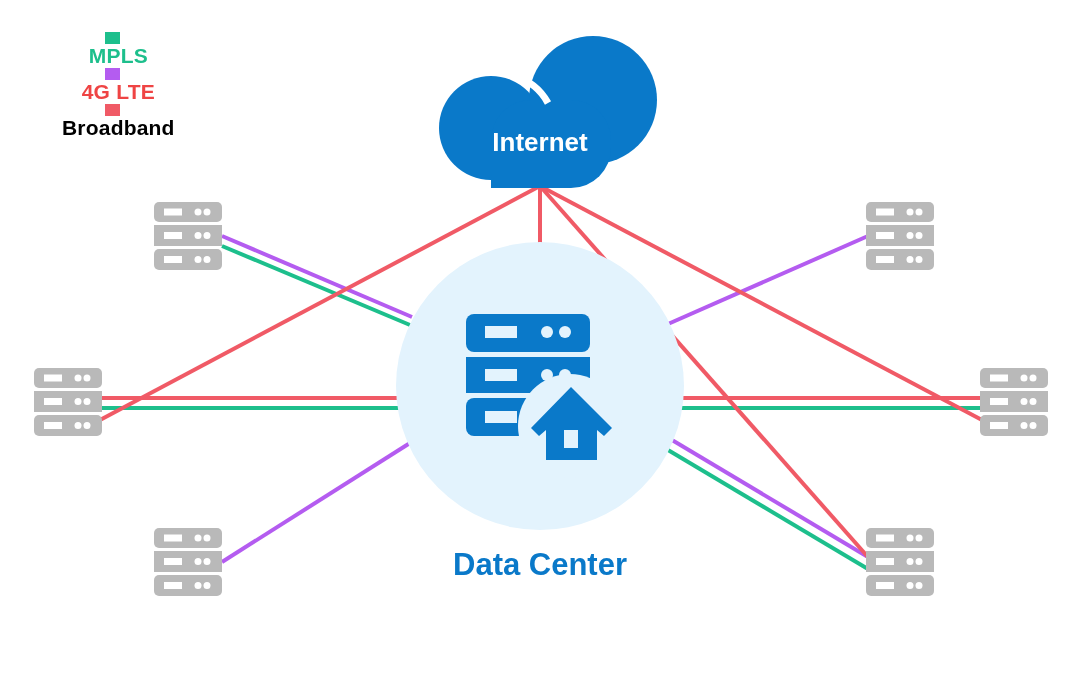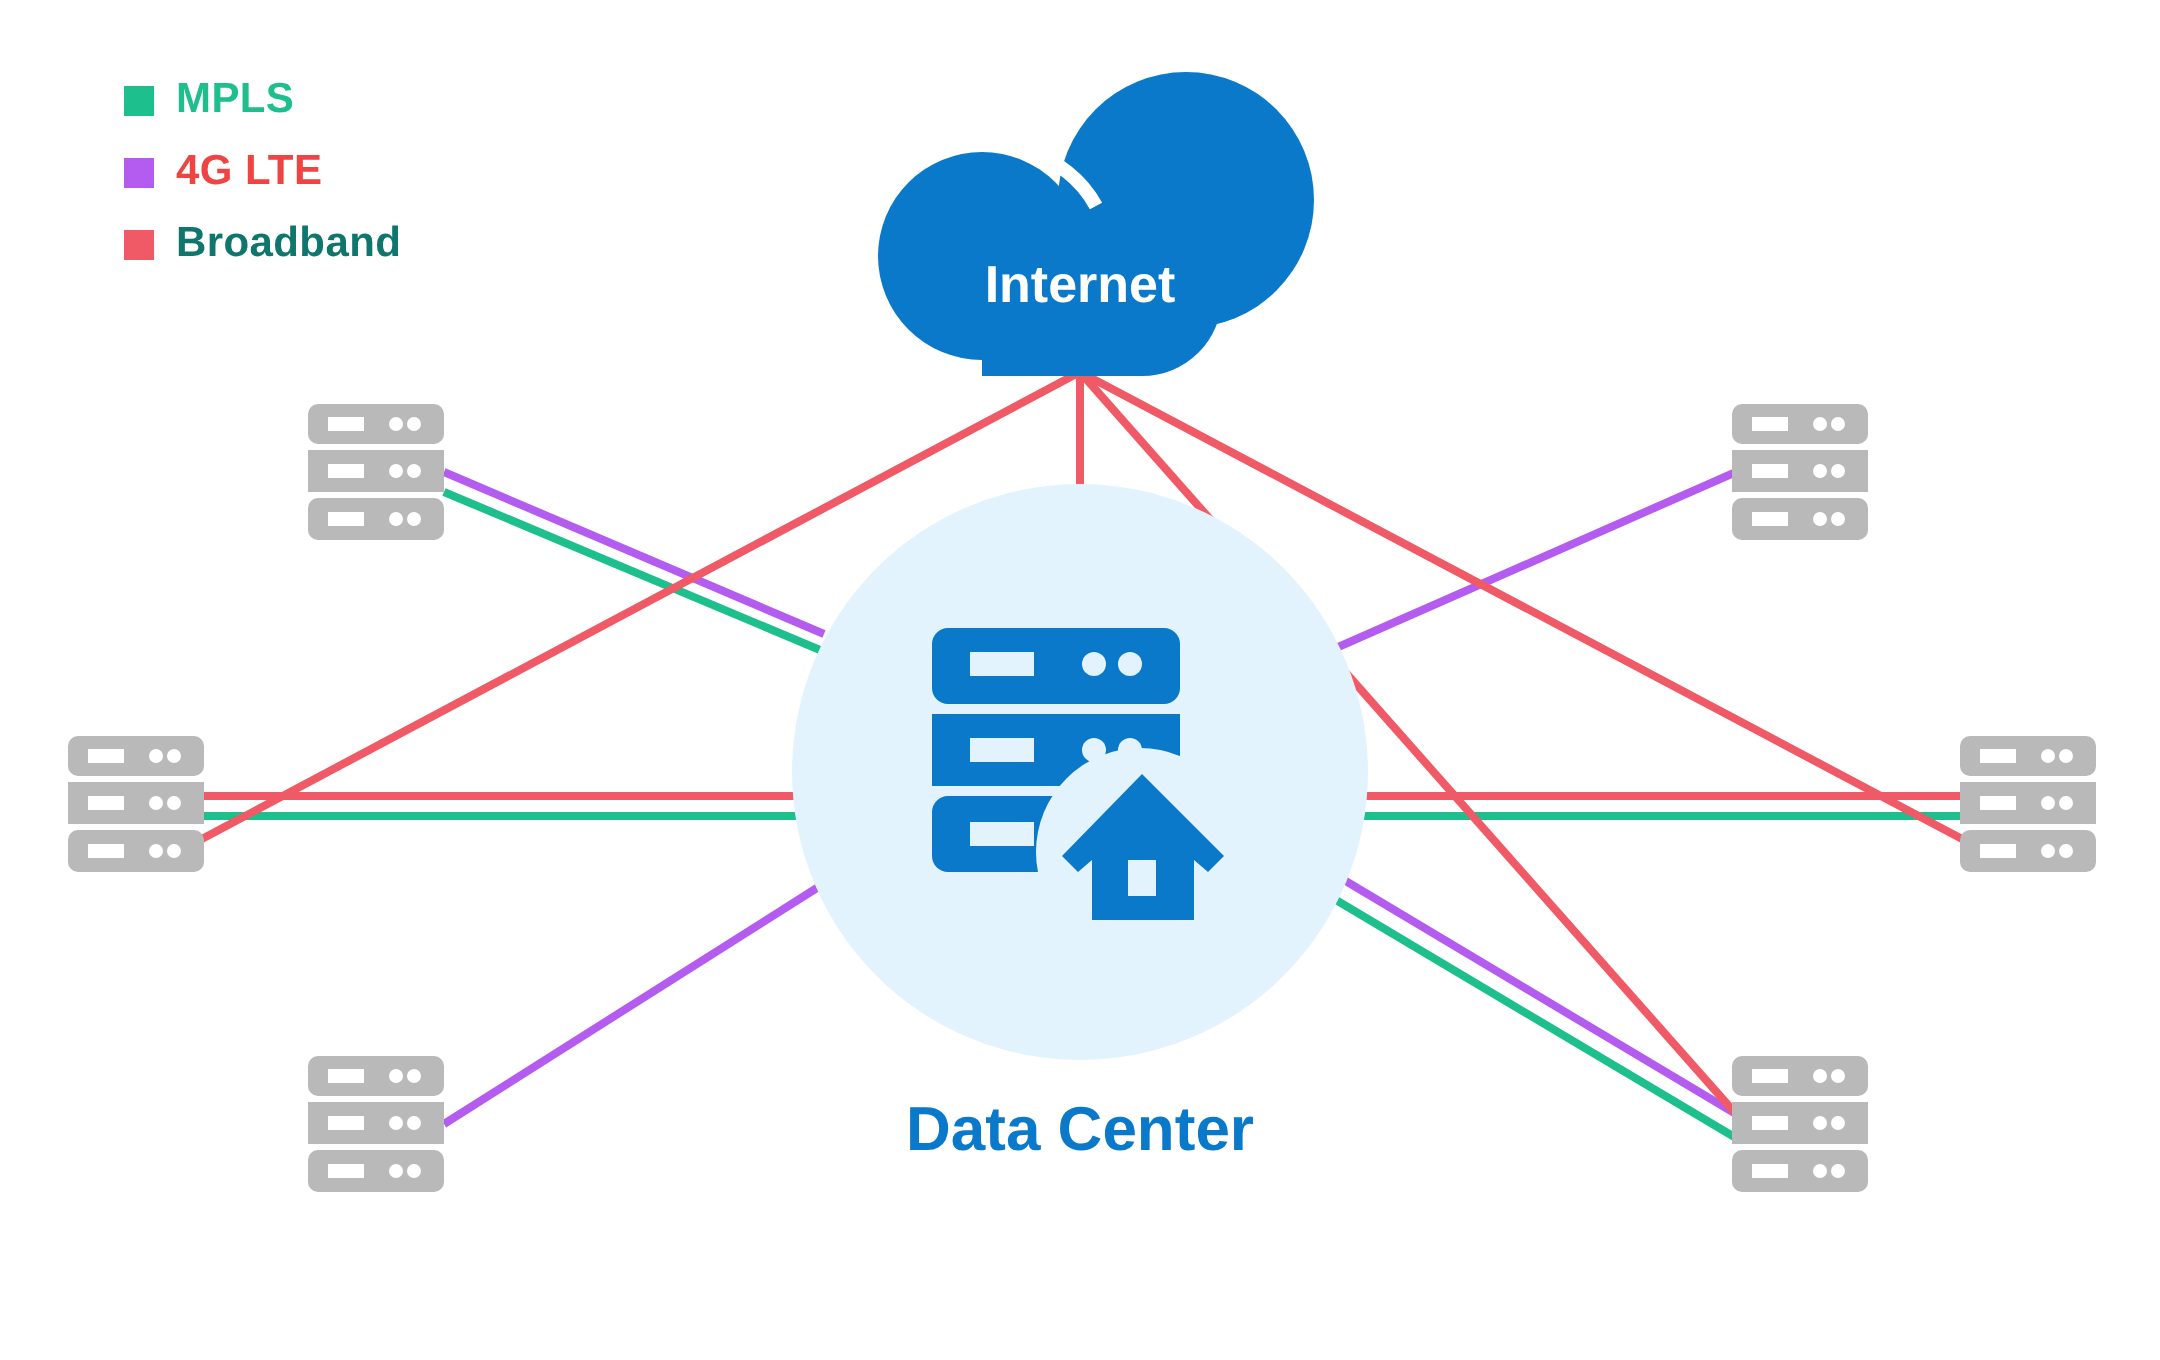--- a/index.html
+++ b/index.html
@@ -1,20 +1,20 @@
 <!DOCTYPE html>
 <html><head>
   <meta charset="utf-8">
   <style>
     html, body { margin: 0; padding: 0; background: #ffffff; }
     body { width: 1080px; height: 680px; position: relative; overflow: hidden;
            font-family: "Liberation Sans", "DejaVu Sans", sans-serif; }
     #diagram { position: absolute; left: 0; top: 0; }
     .legend { position: absolute; left: 62px; top: 32px; }
-    .legend-item { display: flex; align-items: center; height: 36px; }
+    .legend-item { display: flex; align-items: center; height: 36px; flex-direction: column; }
     .legend-swatch { width: 15px; height: 15px; margin-right: 11px; }
     .legend-label { font-size: 21px; font-weight: bold; letter-spacing: 0.2px; }
     .label-text { font-family: "Liberation Sans", "DejaVu Sans", sans-serif; font-weight: bold; }
   </style>
 </head>
 <body>
 
 <svg id="diagram" width="1080" height="680" viewBox="0 0 1080 680">
   <g id="links">
       <line x1="222" y1="236" x2="412" y2="317" stroke="#b45cf0" stroke-width="4"></line>
@@ -165,15 +165,15 @@
   <div class="legend-item">
     <span class="legend-swatch" style="background:#1dbf8c"></span>
     <span class="legend-label" style="color:#1dbf8c">MPLS</span>
   </div>
   <div class="legend-item">
     <span class="legend-swatch" style="background:#b45cf0"></span>
     <span class="legend-label" style="color:#ef4444">4G LTE</span>
   </div>
   <div class="legend-item">
     <span class="legend-swatch" style="background:#f05a66"></span>
-    <span class="legend-label" style="color:#0f766e">Broadband</span>
+    <span class="legend-label" style="color:#000000">Broadband</span>
   </div>
 </div>
 
 </body></html>

